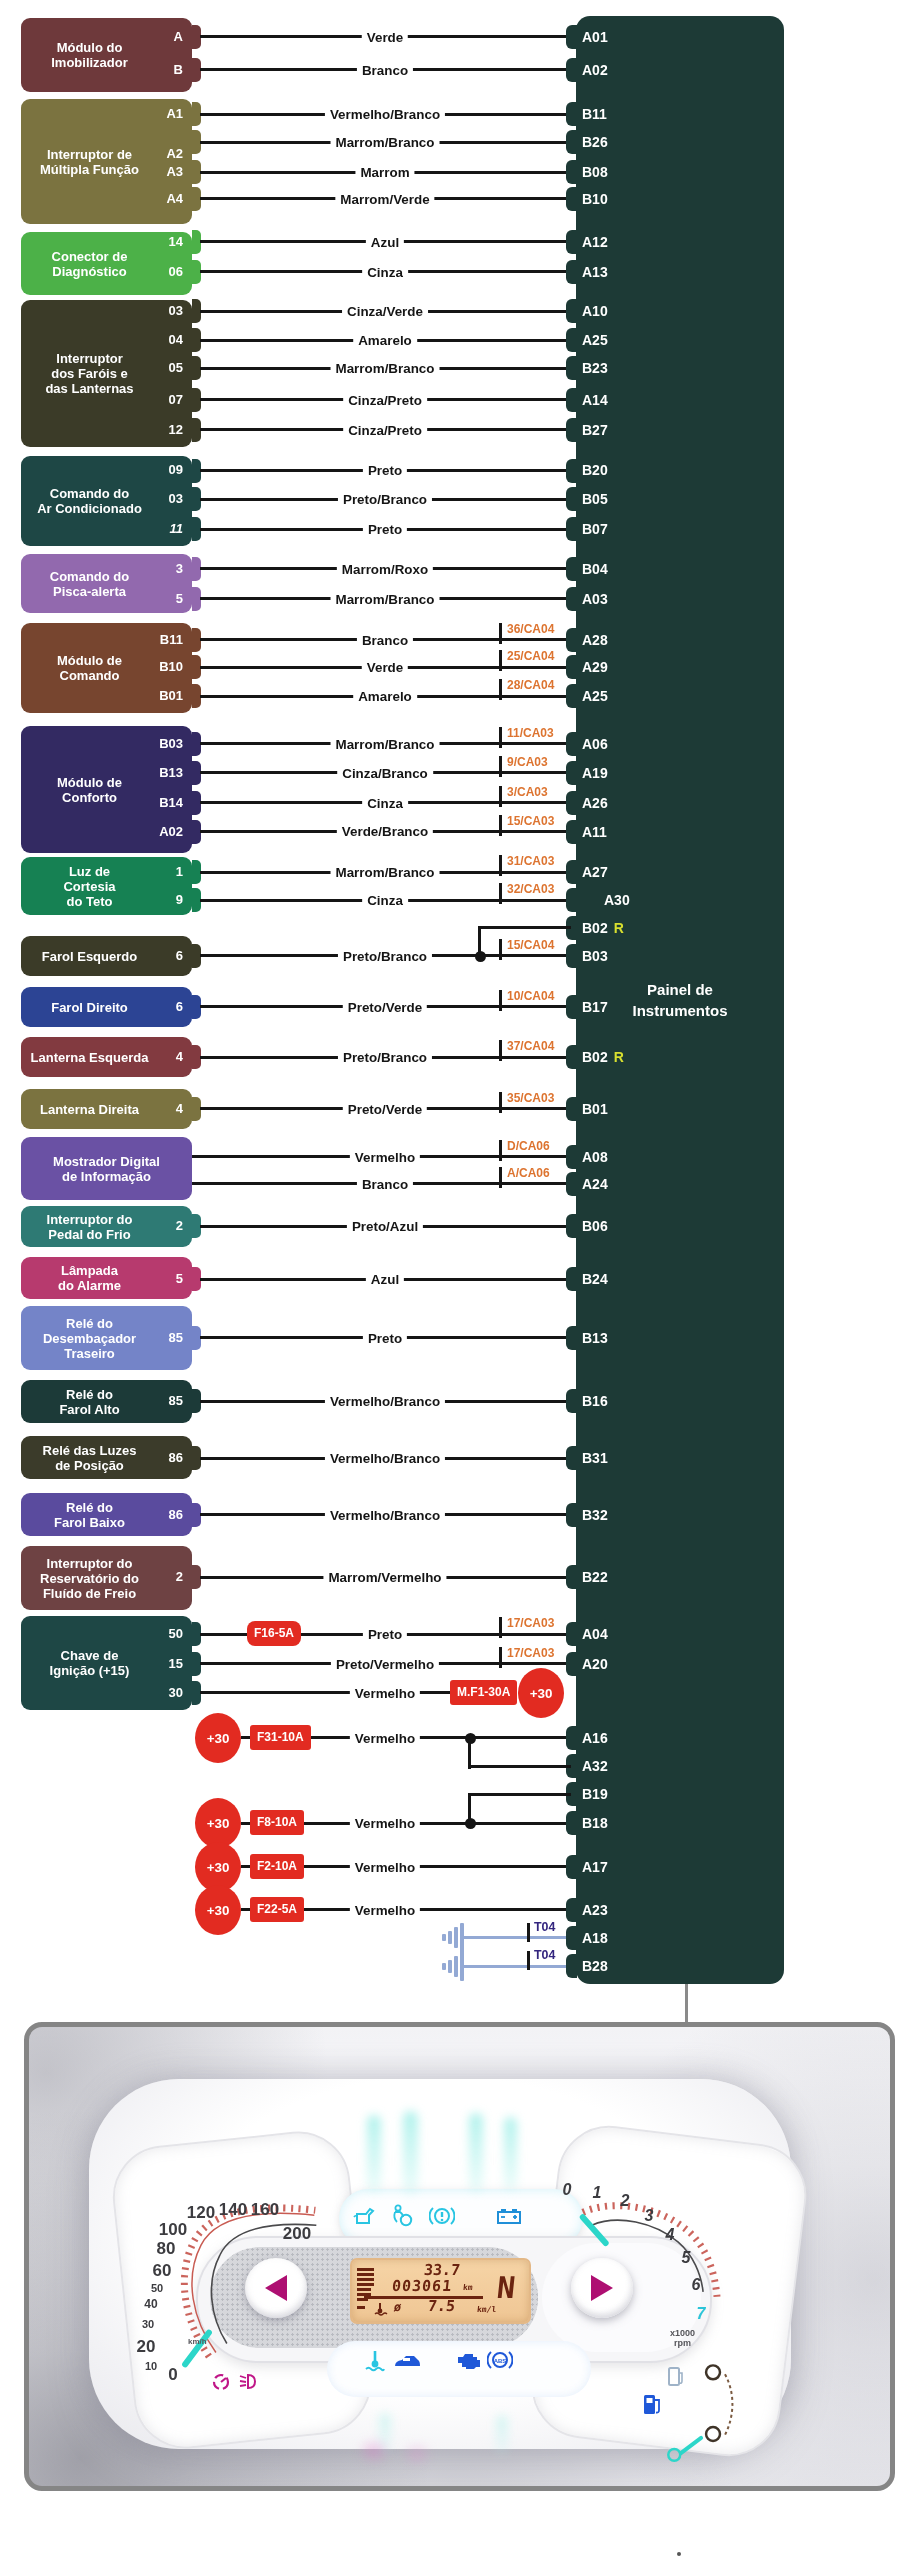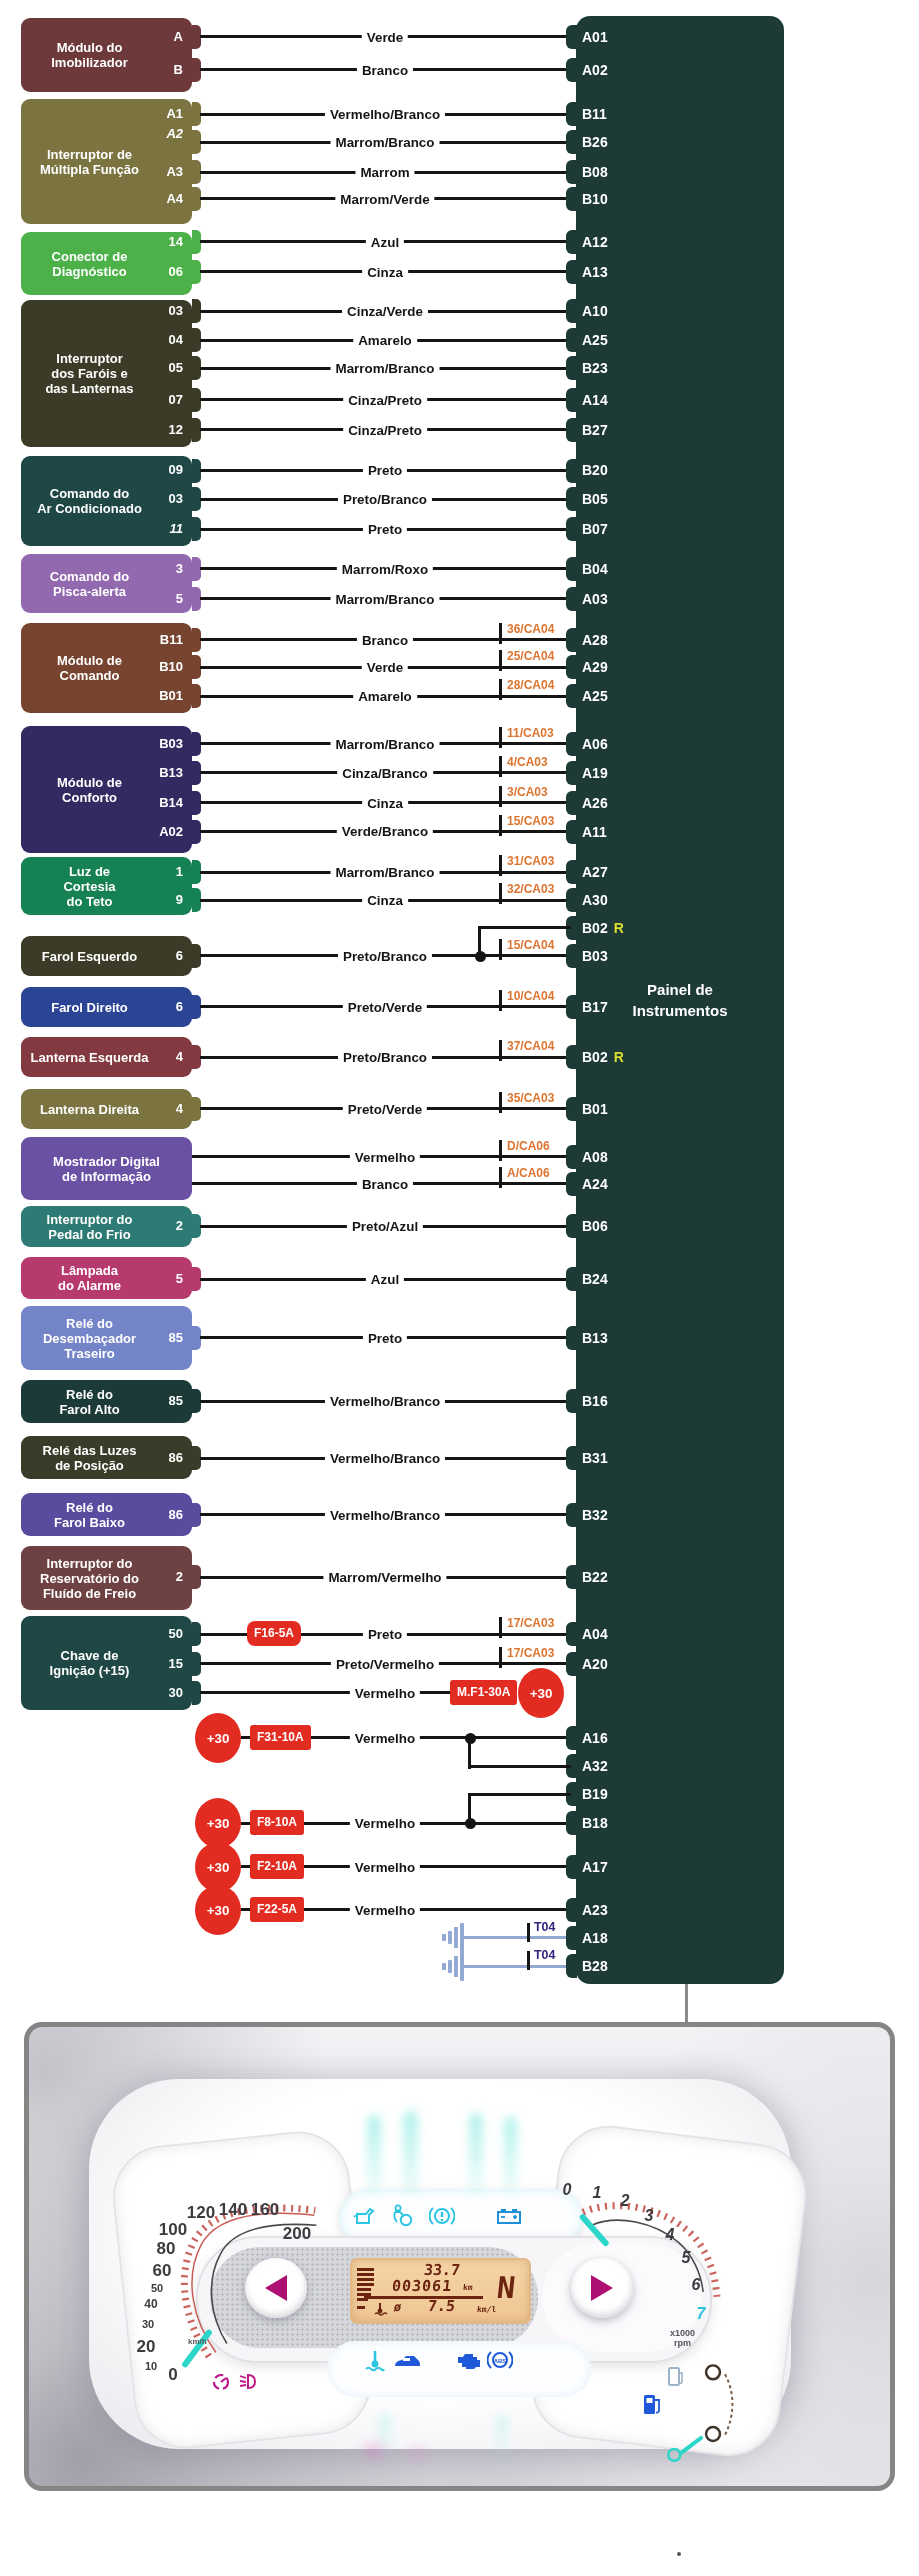--- a/index.html
+++ b/index.html
@@ -106,21 +106,21 @@
 Imobilizador</div>
       <div class="mpin" style="top: 27px;">A</div>
       <div class="mtab" style="top: 25px; background: rgb(110, 57, 59);"></div>
       <div class="mpin" style="top: 60px;">B</div>
       <div class="mtab" style="top: 58px; background: rgb(110, 57, 59);"></div>
       <div class="module" style="top: 99px; height: 125px; background: rgb(123, 115, 64);"></div>
       <div class="mtitle" style="left: 27px; top: 99px; width: 125px; height: 125px;">Interruptor de
 Múltipla Função</div>
       <div class="mpin" style="top: 104px;">A1</div>
       <div class="mtab" style="top: 102px; background: rgb(123, 115, 64);"></div>
-      <div class="mpin" style="top: 124px; font-style: italic;">A2</div>
+      <div class="mpin" style="top: 144px;">A2</div>
       <div class="mtab" style="top: 130px; background: rgb(123, 115, 64);"></div>
       <div class="mpin" style="top: 162px;">A3</div>
       <div class="mtab" style="top: 160px; background: rgb(123, 115, 64);"></div>
       <div class="mpin" style="top: 189px;">A4</div>
       <div class="mtab" style="top: 187px; background: rgb(123, 115, 64);"></div>
       <div class="module" style="top: 232px; height: 63px; background: rgb(76, 177, 72);"></div>
       <div class="mtitle" style="left: 27px; top: 232px; width: 125px; height: 63px;">Conector de
 Diagnóstico</div>
       <div class="mpin" style="top: 232px;">14</div>
       <div class="mtab" style="top: 230px; background: rgb(76, 177, 72);"></div>
@@ -341,21 +341,21 @@
       <div class="ppin" style="top: 686px;">A25</div>
       <div class="wire" style="left: 200px; top: 742px; width: 370px;"></div>
       <div class="wlabel" style="left: 385px; top: 744px;">Marrom/Branco</div>
       <div class="tagtick" style="top: 727px;"></div>
       <div class="tagtext" style="top: 726px;">11/CA03</div>
       <div class="ptab" style="top: 732px;"></div>
       <div class="ppin" style="top: 734px; text-align: right;">A06</div>
       <div class="wire" style="left: 200px; top: 771px; width: 370px;"></div>
       <div class="wlabel" style="left: 385px; top: 773px;">Cinza/Branco</div>
       <div class="tagtick" style="top: 756px;"></div>
-      <div class="tagtext" style="top: 755px;">4/CA03</div>
+      <div class="tagtext" style="top: 755px;">9/CA03</div>
       <div class="ptab" style="top: 761px;"></div>
       <div class="ppin" style="top: 763px;">A19</div>
       <div class="wire" style="left: 200px; top: 801px; width: 370px;"></div>
       <div class="wlabel" style="left: 385px; top: 803px;">Cinza</div>
       <div class="tagtick" style="top: 786px;"></div>
       <div class="tagtext" style="top: 785px;">3/CA03</div>
       <div class="ptab" style="top: 791px;"></div>
       <div class="ppin" style="top: 793px;">A26</div>
       <div class="wire" style="left: 200px; top: 830px; width: 370px;"></div>
       <div class="wlabel" style="left: 385px; top: 831px;">Verde/Branco</div>
@@ -367,21 +367,21 @@
       <div class="wlabel" style="left: 385px; top: 872px;">Marrom/Branco</div>
       <div class="tagtick" style="top: 855px;"></div>
       <div class="tagtext" style="top: 854px;">31/CA03</div>
       <div class="ptab" style="top: 860px;"></div>
       <div class="ppin" style="top: 862px;">A27</div>
       <div class="wire" style="left: 200px; top: 899px; width: 370px;"></div>
       <div class="wlabel" style="left: 385px; top: 900px;">Cinza</div>
       <div class="tagtick" style="top: 883px;"></div>
       <div class="tagtext" style="top: 882px;">32/CA03</div>
       <div class="ptab" style="top: 888px;"></div>
-      <div class="ppin" style="top: 890px;">A30</div>
+      <div class="ppin" style="top: 890px; margin-left: 22px;">A30</div>
       <div class="ptab" style="top: 916px;"></div>
       <div class="ppin" style="top: 918px;">B02<span class="rflag">R</span></div>
       <div class="wire" style="left: 200px; top: 954px; width: 370px;"></div>
       <div class="wlabel" style="left: 385px; top: 956px;">Preto/Branco</div>
       <div class="tagtick" style="top: 939px;"></div>
       <div class="tagtext" style="top: 938px;">15/CA04</div>
       <div class="dot" style="left: 475px; top: 951px;"></div>
       <div class="ptab" style="top: 944px;"></div>
       <div class="ppin" style="top: 946px;">B03</div>
       <div class="wire" style="left: 200px; top: 1005px; width: 370px;"></div>

